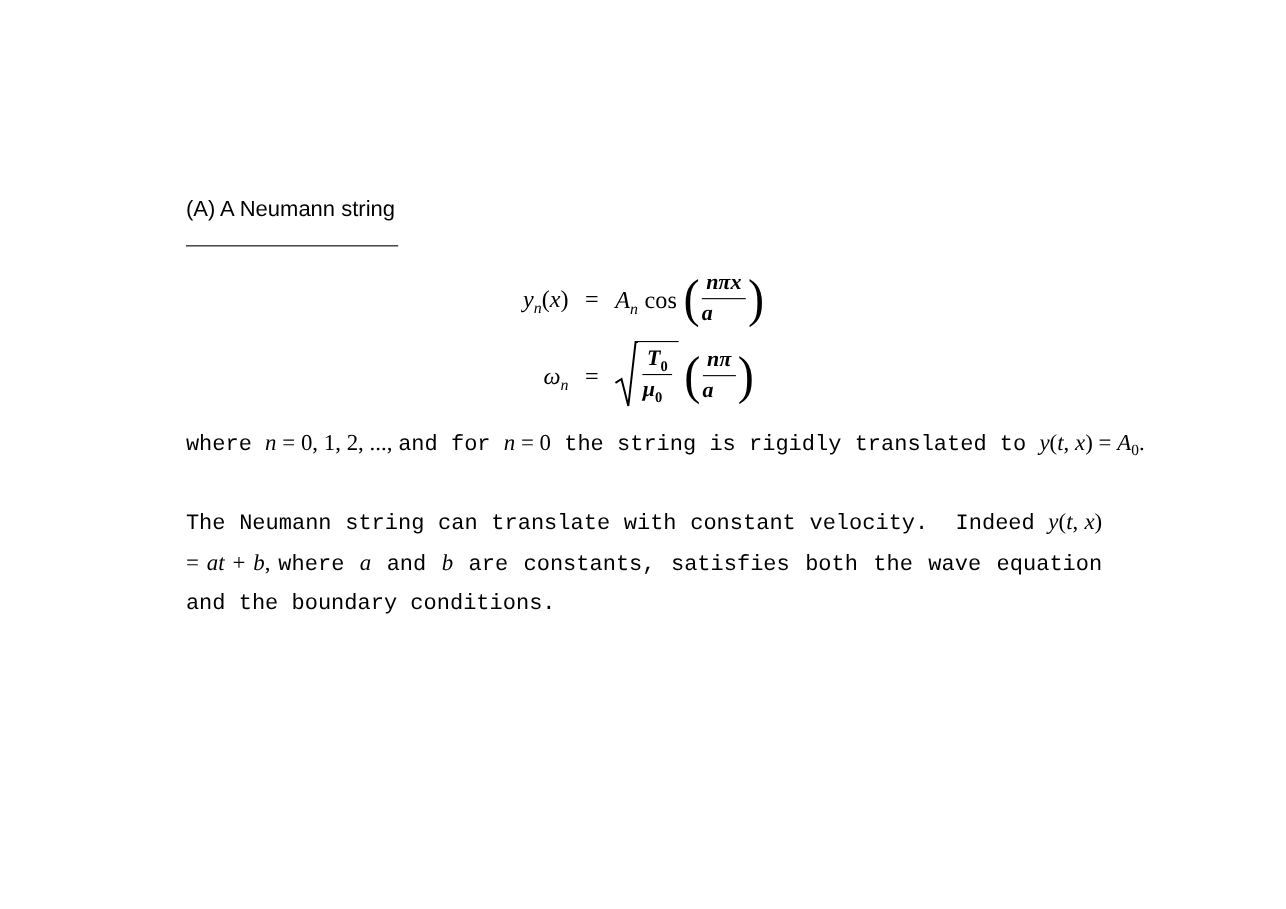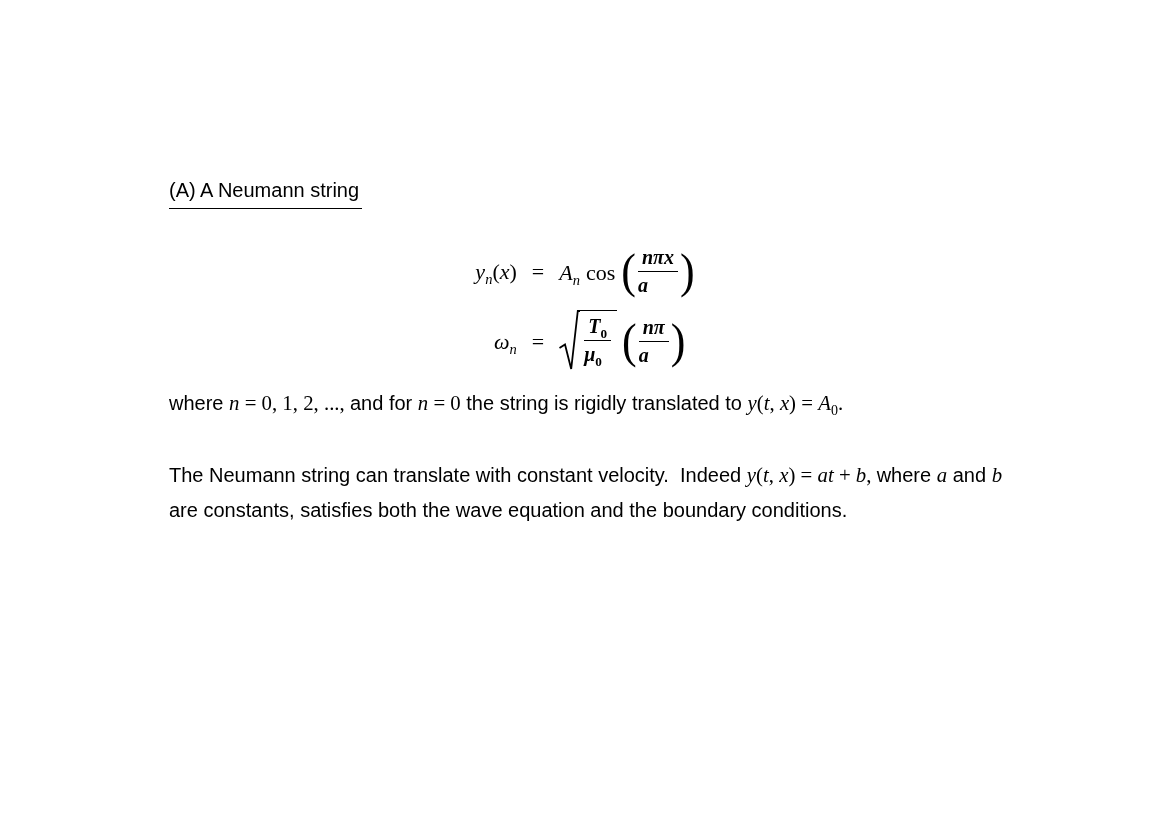--- a/index.html
+++ b/index.html
@@ -16,21 +16,21 @@
     background: #ffffff;
   }
 
   
   .heading {
     position: absolute;
     left: 169px; top: 178px;
     font-size: 20px;
     line-height: 24px;
     display: inline-block;
-    padding: 0 3px 6px 0;
+    padding: 0 3px 21px 0;
     border-bottom: 1.7px solid #000;
   }
 
   
   .eq-wrap {
     position: absolute;
     left: 169px; top: 246px;
     width: 833px;
     display: flex;
     justify-content: center;
@@ -94,21 +94,21 @@
     white-space: nowrap;
   }
   .body-par {
     position: absolute;
     left: 169px; top: 457px;
     width: 833px;
     font-size: 20px;
     line-height: 35px;
     text-align: justify;
   }
-  .seg-t { font-family: Liberation Sans, sans-serif; margin-top: 28px; }
+  .seg-t { font-family: Liberation Mono, monospace; margin-top: 28px; }
   .seg-i { font-family: "Liberation Serif", serif; font-style: italic; font-size: 1.04em; }
   .seg-r { font-family: "Liberation Serif", serif; font-style: normal; font-size: 1.04em; }
   sub.seg-sr { font-family: "Liberation Serif", serif; font-style: normal; font-size: 0.7em; line-height: 0; }
 </style>
 </head>
 <body>
 
 <div class="page">
 
   <div class="heading">(A) A Neumann string</div>

